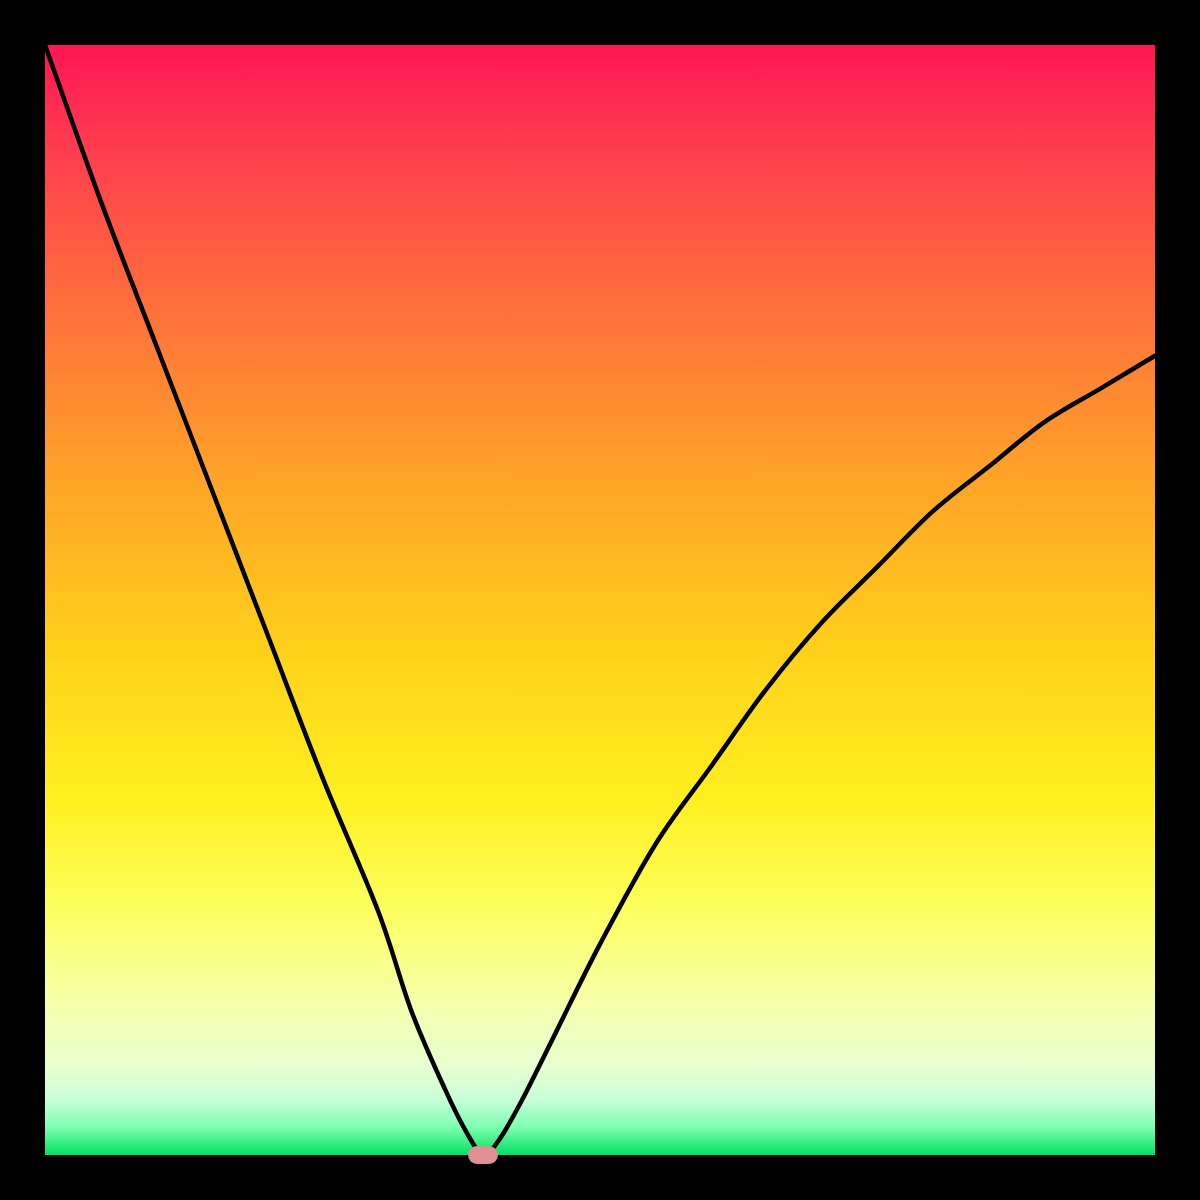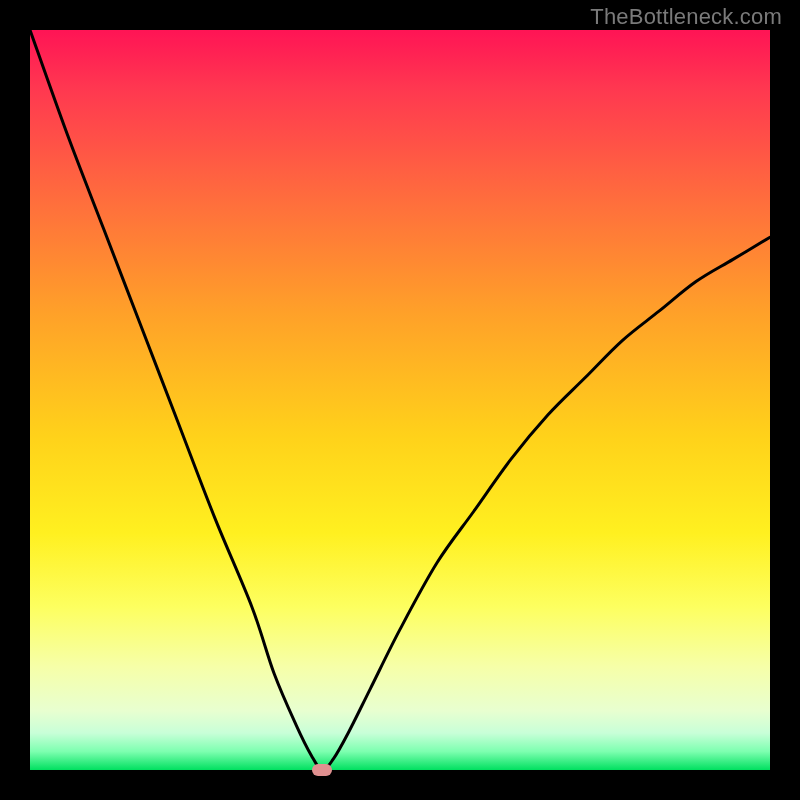--- a/index.html
+++ b/index.html
@@ -50,20 +50,19 @@
     font-size: 22px;
     font-weight: 500;
     color: #7a7a7a;
     letter-spacing: 0.2px;
   }
 </style>
 </head>
 <body>
 
 <div class="frame">
-  <div class="watermark">TheBottleneck.com</div>
   <div class="plot-area">
     <svg class="curve" viewBox="0 0 740 740" preserveAspectRatio="none">
       <path id="curve-path" d="M 0.00 0.00 C 6.17 17.27, 24.67 70.30, 37.00 103.60 C 49.33 136.90, 61.67 167.73, 74.00 199.80 C 86.33 231.87, 98.67 263.93, 111.00 296.00 C 123.33 328.07, 135.67 360.13, 148.00 392.20 C 160.33 424.27, 172.67 457.57, 185.00 488.40 C 197.33 519.23, 212.13 551.30, 222.00 577.20 C 231.87 603.10, 236.80 624.07, 244.20 643.80 C 251.60 663.53, 260.23 682.03, 266.40 695.60 C 272.57 709.17, 276.88 717.80, 281.20 725.20 C 285.52 732.60, 288.60 739.38, 292.30 740.00 C 296.00 740.62, 299.08 735.07, 303.40 728.90 C 307.72 722.73, 312.03 714.72, 318.20 703.00 C 324.37 691.28, 331.77 675.87, 340.40 658.60 C 349.03 641.33, 358.90 620.37, 370.00 599.40 C 381.10 578.43, 394.67 552.53, 407.00 532.80 C 419.33 513.07, 431.67 498.27, 444.00 481.00 C 456.33 463.73, 468.67 445.23, 481.00 429.20 C 493.33 413.17, 505.67 398.37, 518.00 384.80 C 530.33 371.23, 542.67 360.13, 555.00 347.80 C 567.33 335.47, 579.67 321.90, 592.00 310.80 C 604.33 299.70, 616.67 291.07, 629.00 281.20 C 641.33 271.33, 653.67 260.23, 666.00 251.60 C 678.33 242.97, 690.67 236.80, 703.00 229.40 C 715.33 222.00, 733.83 210.90, 740.00 207.20" fill="none" stroke="#000" stroke-width="3" stroke-linejoin="round" stroke-linecap="round"></path>
     </svg>
     <div class="marker" id="min-marker" style="width: 20px; height: 12px; left: 282.3px; top: 734px;"></div>
   </div>
 </div>
 
 </body></html>

